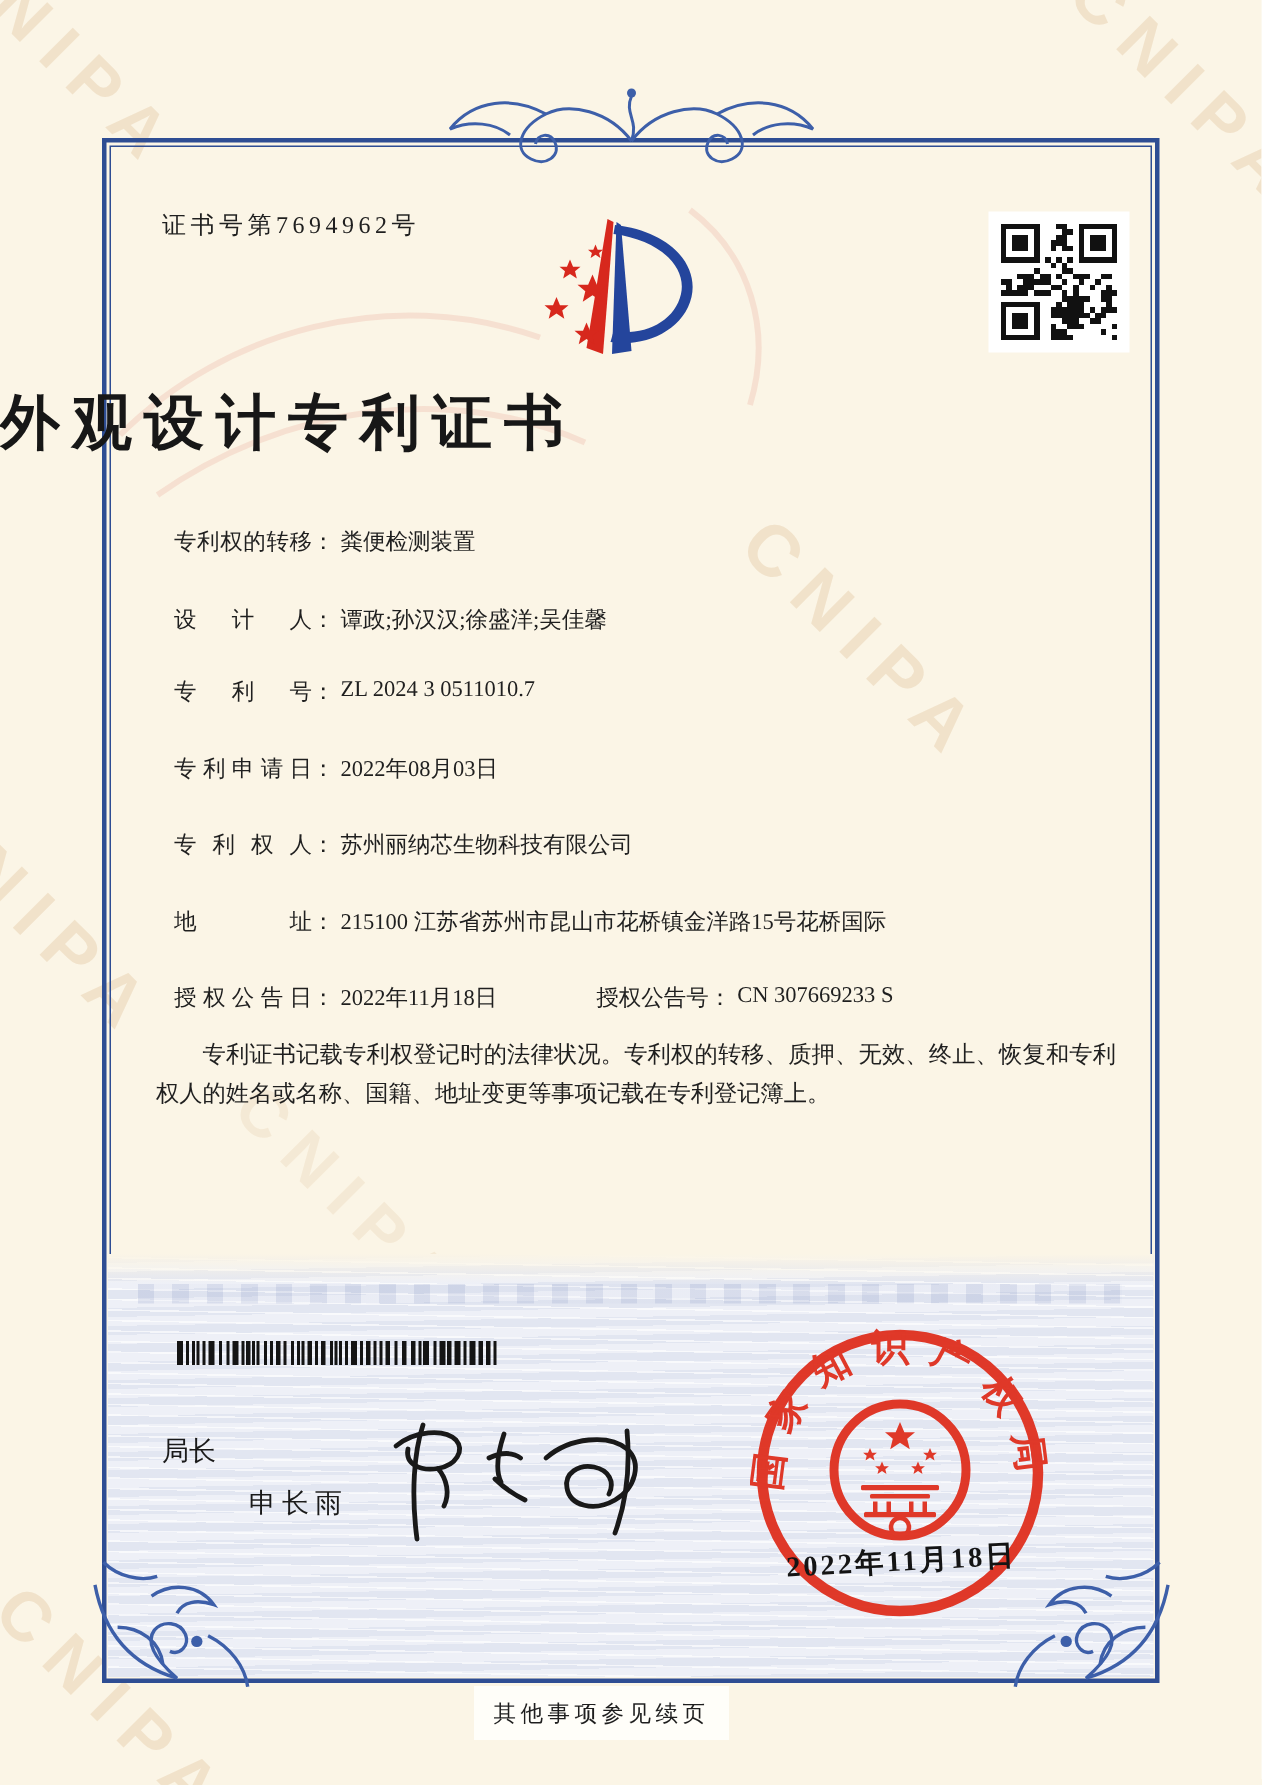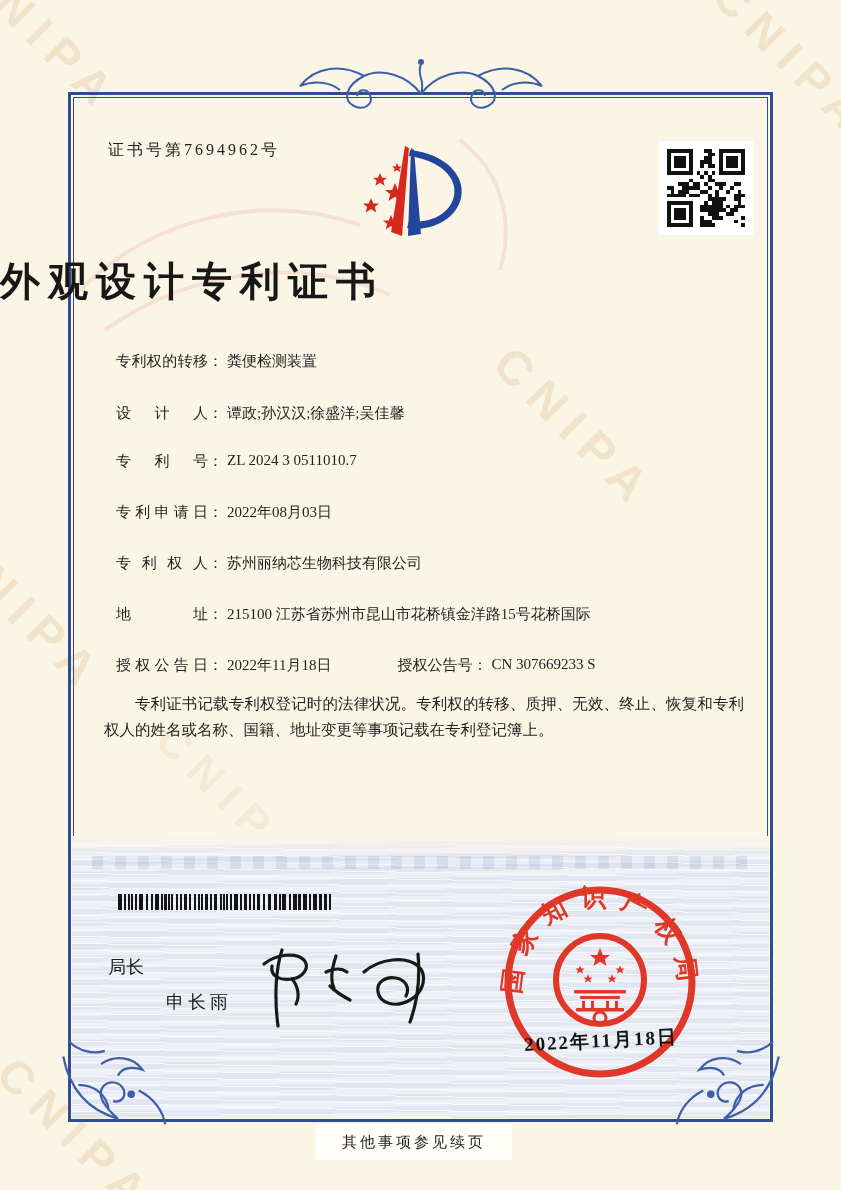--- a/index.html
+++ b/index.html
@@ -68,21 +68,21 @@
                 font-family:"Liberation Sans","DejaVu Sans",sans-serif; color:#1a1a1a;}
   .issuer-name{position:absolute; left:122px; top:990px; font-size:18px; letter-spacing:4px; z-index:3;
                font-family:"Liberation Sans","DejaVu Sans",sans-serif; color:#1a1a1a;margin-left:44px;}
   .signature{position:absolute; left:248px; top:934px; z-index:3;}
   .seal{position:absolute; left:500px; top:882px; z-index:3;}
   .seal-date{position:absolute; left:524px; top:1028px; z-index:4; font-size:19px; font-weight:700;
              letter-spacing:2px; color:#141414; transform:rotate(-3deg); white-space:nowrap;}
   .page-info{position:absolute; left:0; right:0; top:1086px; text-align:center; z-index:3;
              font-size:14px; letter-spacing:2px; color:#2c2c2c;}
   .continuation{
-    position:absolute; left:316px; top:1124px; width:196px; height:36px; background:#fffef9;
+    position:absolute; left:316px; top:1124px; width:170px; height:36px; background:#fffef9;
     display:flex; align-items:center; justify-content:center; z-index:4;
     font-size:15px; letter-spacing:3px; color:#1e1e1e;
   }
 </style>
 </head>
 <body>
 
 <div class="page">
 
   <div class="wm" style="left:42px;top:34px;font-size:46px;">CNIPA</div>

